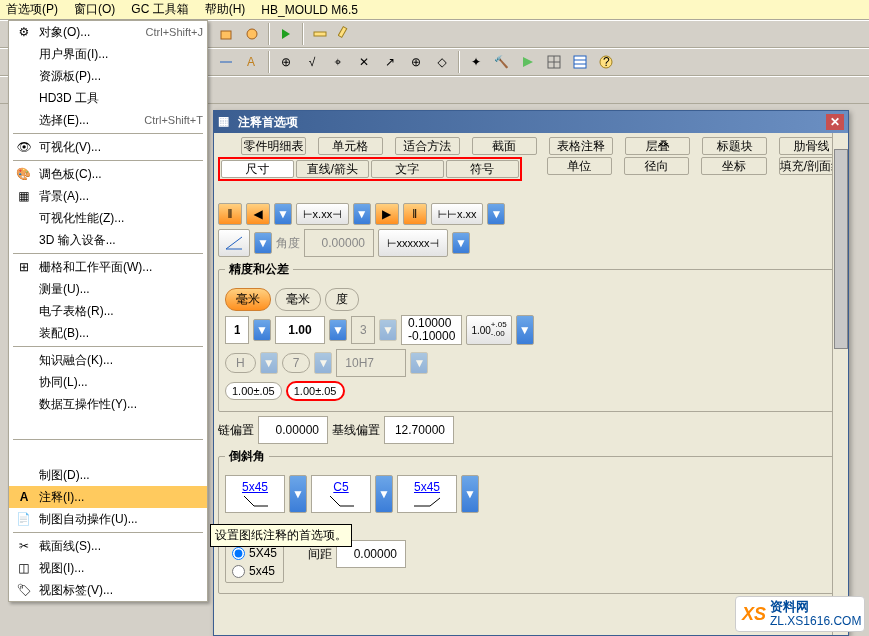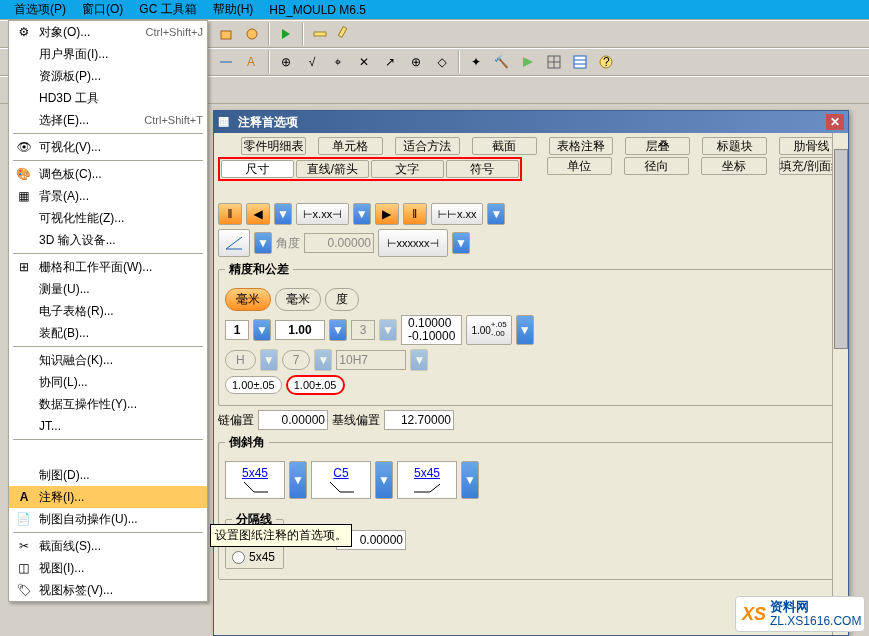--- a/index.html
+++ b/index.html
@@ -1,18 +1,18 @@
 <!DOCTYPE html>
 <html><head>
 <meta charset="utf-8">
 <style>
 * { margin: 0; padding: 0; box-sizing: border-box; font-family: "Microsoft YaHei", Arial, sans-serif; font-size: 12px; }
 body { width: 869px; height: 636px; background: #d4d0c8; overflow: hidden; position: relative; }
 
-.menubar { height: 20px; background: #0ea5e9; border-bottom: 1px solid #aca899; display: flex; align-items: center; padding-left: 8px; gap: 4px; }
+.menubar { height: 20px; background: #fef9c3; border-bottom: 1px solid #aca899; display: flex; align-items: center; gap: 4px; }
 .menubar-item { padding: 2px 6px; cursor: pointer; }
 
 .toolbars { background: #d4d0c8; }
 .toolbar-row { height: 28px; border-top: 1px solid #fff; border-bottom: 1px solid #aca899; display: flex; align-items: center; padding-left: 2px; gap: 2px; }
 .toolbar-btn { width: 24px; height: 24px; border: 1px solid transparent; display: inline-flex; align-items: center; justify-content: center; cursor: pointer; }
 .toolbar-sep { width: 2px; height: 22px; border-left: 1px solid #aca899; border-right: 1px solid #fff; margin: 0 2px; }
 
 .dropdown-menu { position: absolute; left: 8px; top: 20px; width: 200px; background: #fff; border: 1px solid #aca899; box-shadow: 2px 2px 3px rgba(0,0,0,0.3); z-index: 100; }
 .menu-item { height: 22px; display: flex; align-items: center; padding: 0 4px; cursor: pointer; position: relative; }
 .menu-item.selected { background: #ffca5e; }
@@ -36,21 +36,21 @@
 .highlight-row { border: 2px solid #ff0000; padding: 1px; display: flex; gap: 2px; margin-bottom: 4px; }
 .highlight-row .tab-btn { flex: 1; }
 .section-row { display: flex; align-items: center; gap: 4px; margin: 4px 0; }
 .fieldset { border: 1px solid #aca899; padding: 6px; margin: 4px 0; border-radius: 2px; }
 .fieldset-legend { font-weight: bold; padding: 0 4px; }
 
 .icon-btn { width: 24px; height: 22px; border: 1px solid #aca899; background: linear-gradient(#fff, #e3e3e3); display: inline-flex; align-items: center; justify-content: center; cursor: pointer; border-radius: 2px; }
 .icon-btn.orange { background: linear-gradient(#ffd080, #ff9020); }
 .icon-btn.wide { width: auto; padding: 0 6px; font-size: 11px; }
 .dropdown-btn { width: 18px; height: 22px; border: 1px solid #aca899; background: linear-gradient(#6ca6e8, #3b7dd8); display: inline-flex; align-items: center; justify-content: center; cursor: pointer; border-radius: 2px; color: white; }
-.text-input { height: 20px; border: 1px solid #aca899; background: #fff; padding: 0 2px; text-align: right; }
+.text-input { height: 28px; border: 1px solid #aca899; background: #fff; padding: 0 8px; text-align: right; }
 .text-input.disabled { background: #ece9d8; color: #888; }
 
 .pill-btn { padding: 2px 10px; border: 1px solid #aca899; background: #ece9d8; border-radius: 11px; cursor: pointer; }
 .pill-btn.active { background: linear-gradient(#ffd080, #ff9020); border-color: #d08030; }
 .tolerance-box { border: 1px solid #aca899; padding: 2px 6px; background: #fff; border-radius: 10px; font-size: 11px; }
 .tolerance-box.highlight { border: 2px solid #ff0000; }
 
 .chamfer-box { width: 60px; height: 38px; border: 1px solid #aca899; background: #fff; display: inline-flex; flex-direction: column; align-items: center; justify-content: center; cursor: pointer; font-size: 10px; }
 .chamfer-box .label { text-decoration: underline; color: #0000ff; }
 
@@ -231,21 +231,20 @@
   <div class="menu-item">
       <span class="menu-icon"></span>
       <span class="menu-text">协同(L)...</span>
     </div>
   <div class="menu-item">
       <span class="menu-icon"></span>
       <span class="menu-text">数据互操作性(Y)...</span>
     </div>
   <div class="menu-item">
       <span class="menu-icon"></span>
-      <span class="menu-text">JT...</span>
     </div>
   <div class="menu-sep"></div>
   <div class="menu-item">
       <span class="menu-icon"></span>
     </div>
   <div class="menu-item">
       <span class="menu-icon"></span>
       <span class="menu-text">制图(D)...</span>
     </div>
   <div class="menu-item selected">

